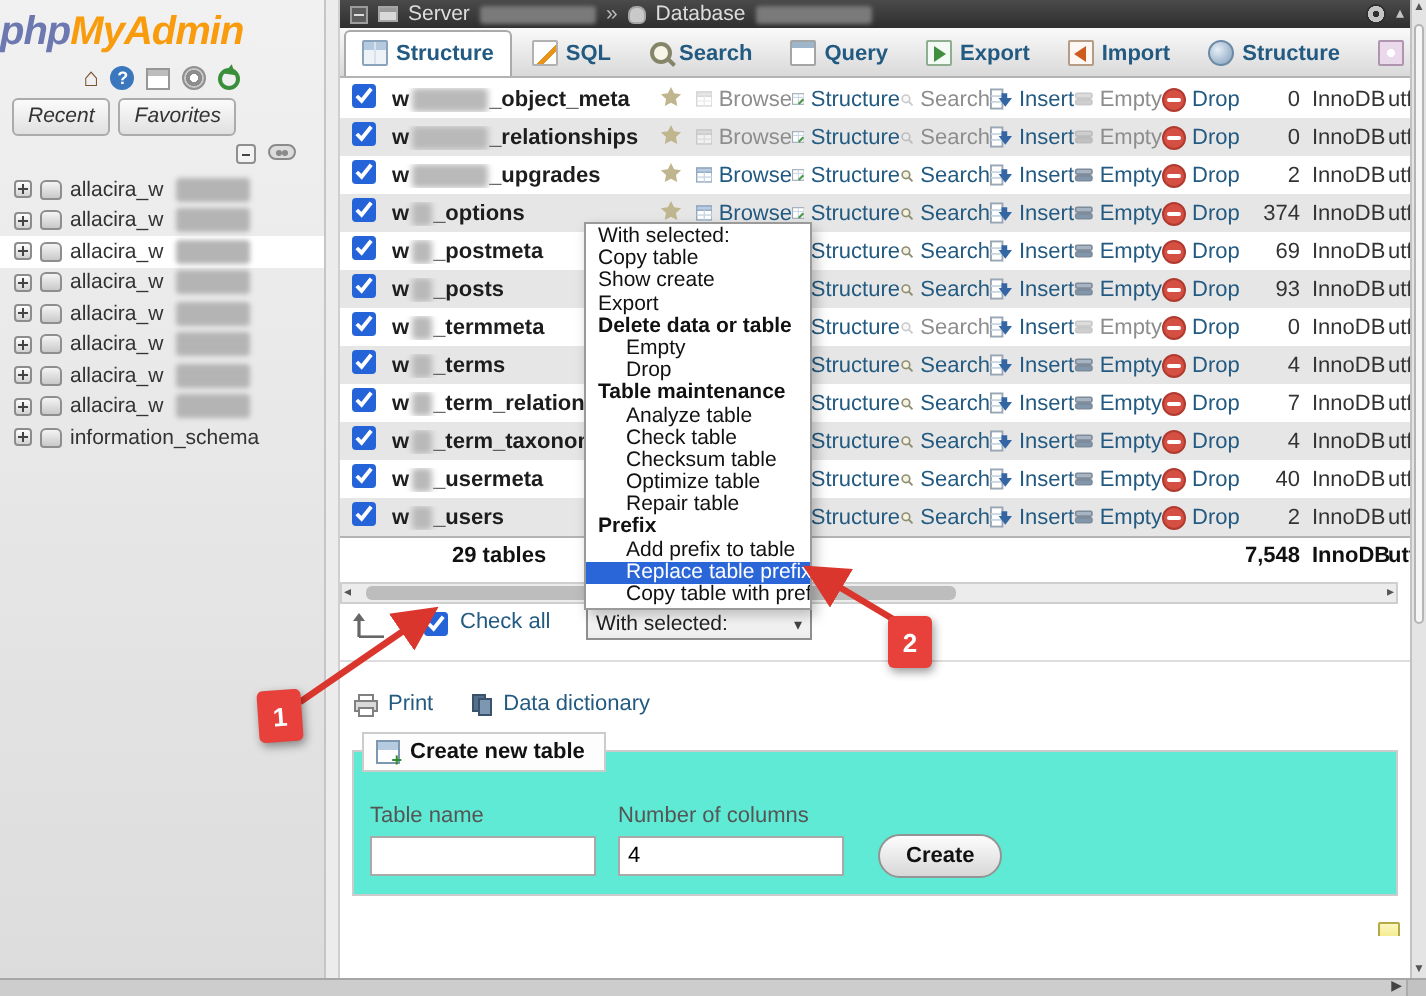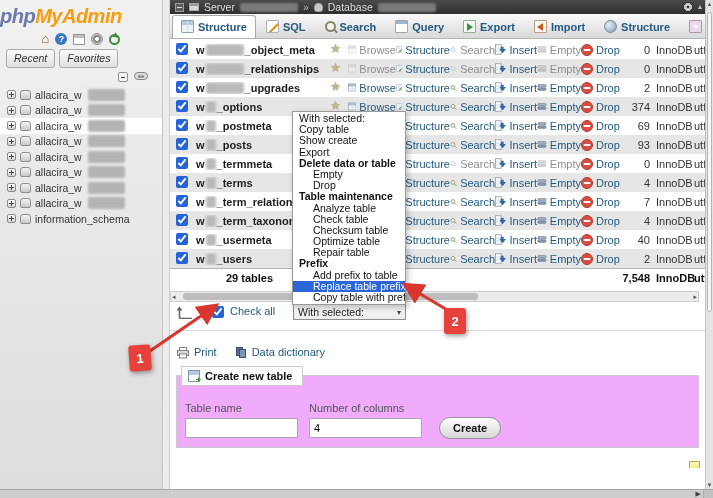--- a/index.html
+++ b/index.html
@@ -118,21 +118,21 @@
                 background:linear-gradient(#fdfdfd,#ececec); font-size:10.5px; display:flex; align-items:center;
                 justify-content:space-between; padding:0 4px; cursor:pointer; }
   #pma-select .sel-caret { font-size:8px; color:#444; }
 
   #divider { position:absolute; left:0; top:330px; width:100%; border-top:1px solid #ddd; }
 
   #print-row { position:absolute; left:6px; top:344px; height:16px; display:flex; align-items:center; gap:5px; }
   #print-row a { color:#235a81; display:flex; align-items:flex-start; gap:4px; }
   #print-row .gap { width:8px; }
 
-  #create { position:absolute; left:6px; top:375px; width:523px; height:73px; border:1px solid #ccc; background:#f0abfc; }
+  #create { position:absolute; left:6px; top:375px; width:523px; height:73px; border:1px solid #ccc; background:#5eead4; }
   #legend { position:absolute; left:4px; top:-10px; height:20px; background:#fdfdfd; border:1px solid #ccc;
             display:flex; align-items:center; gap:5px; padding:0 10px 0 6px; font-weight:bold; color:#111; }
   .i-newtable { width:12px; height:12px; border:1px solid #7d97b3; background:linear-gradient(#b7cbe0 0 4px,#fff 4px); position:relative; }
   .i-newtable::after { content:"+"; position:absolute; right:-2px; bottom:-4px; color:#2e8b2e; font-weight:bold; font-size:9px; }
   .fld-label { position:absolute; top:26px; color:#555; }
   .l1 { left:8px; } .l2 { left:132px; }
   .fld-input { position:absolute; top:42px; height:20px; width:113px; border:1px solid #a9a9a9; padding:2px 4px; font-size:11px; font-family:"Liberation Sans",sans-serif; background:#fff; }
   .f1 { left:8px; } .f2 { left:132px; }
   #create-btn { position:absolute; left:262px; top:41px; height:22px; padding:0 13px; border:1px solid #949494;
                 border-radius:11px; background:linear-gradient(#fdfdfd,#d7d7d7); font-weight:bold; font-size:11px;

